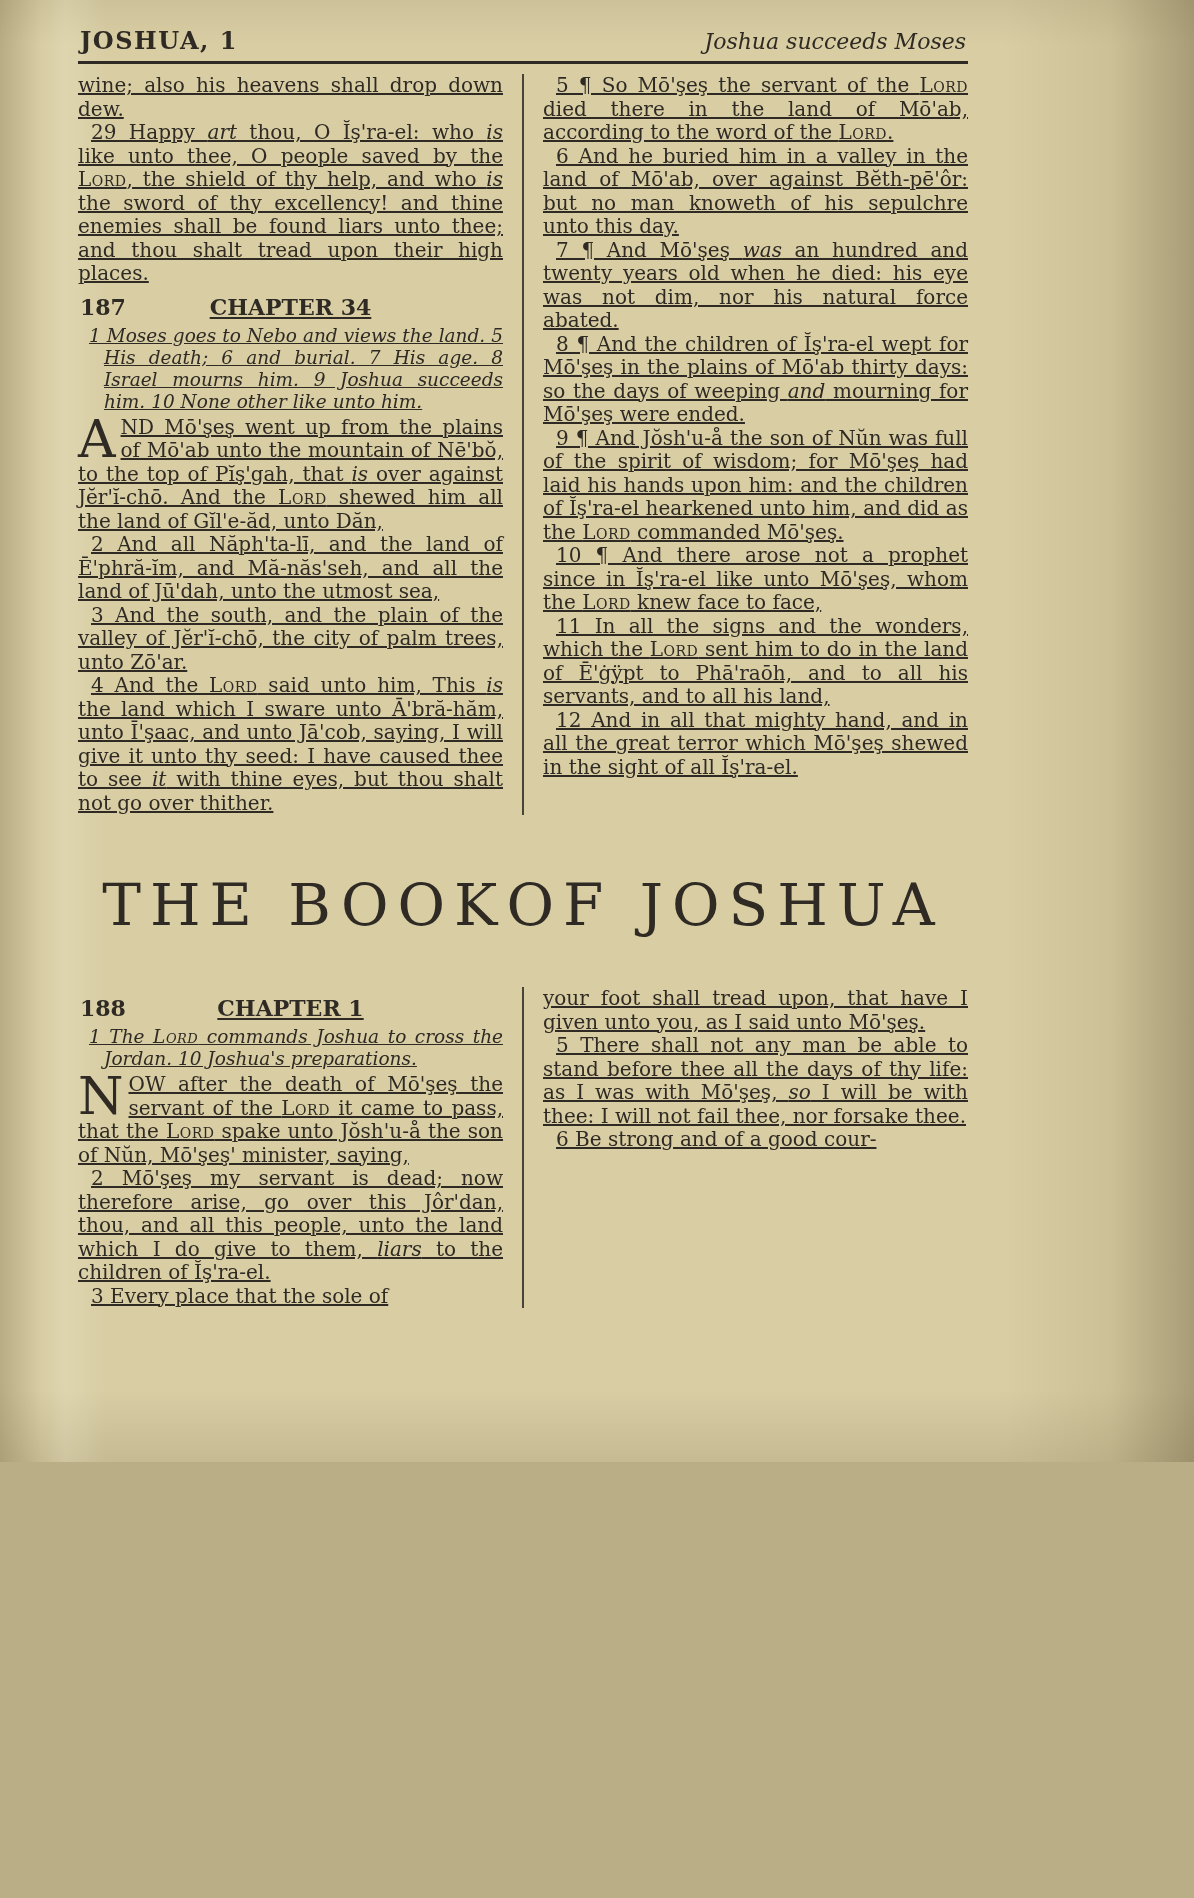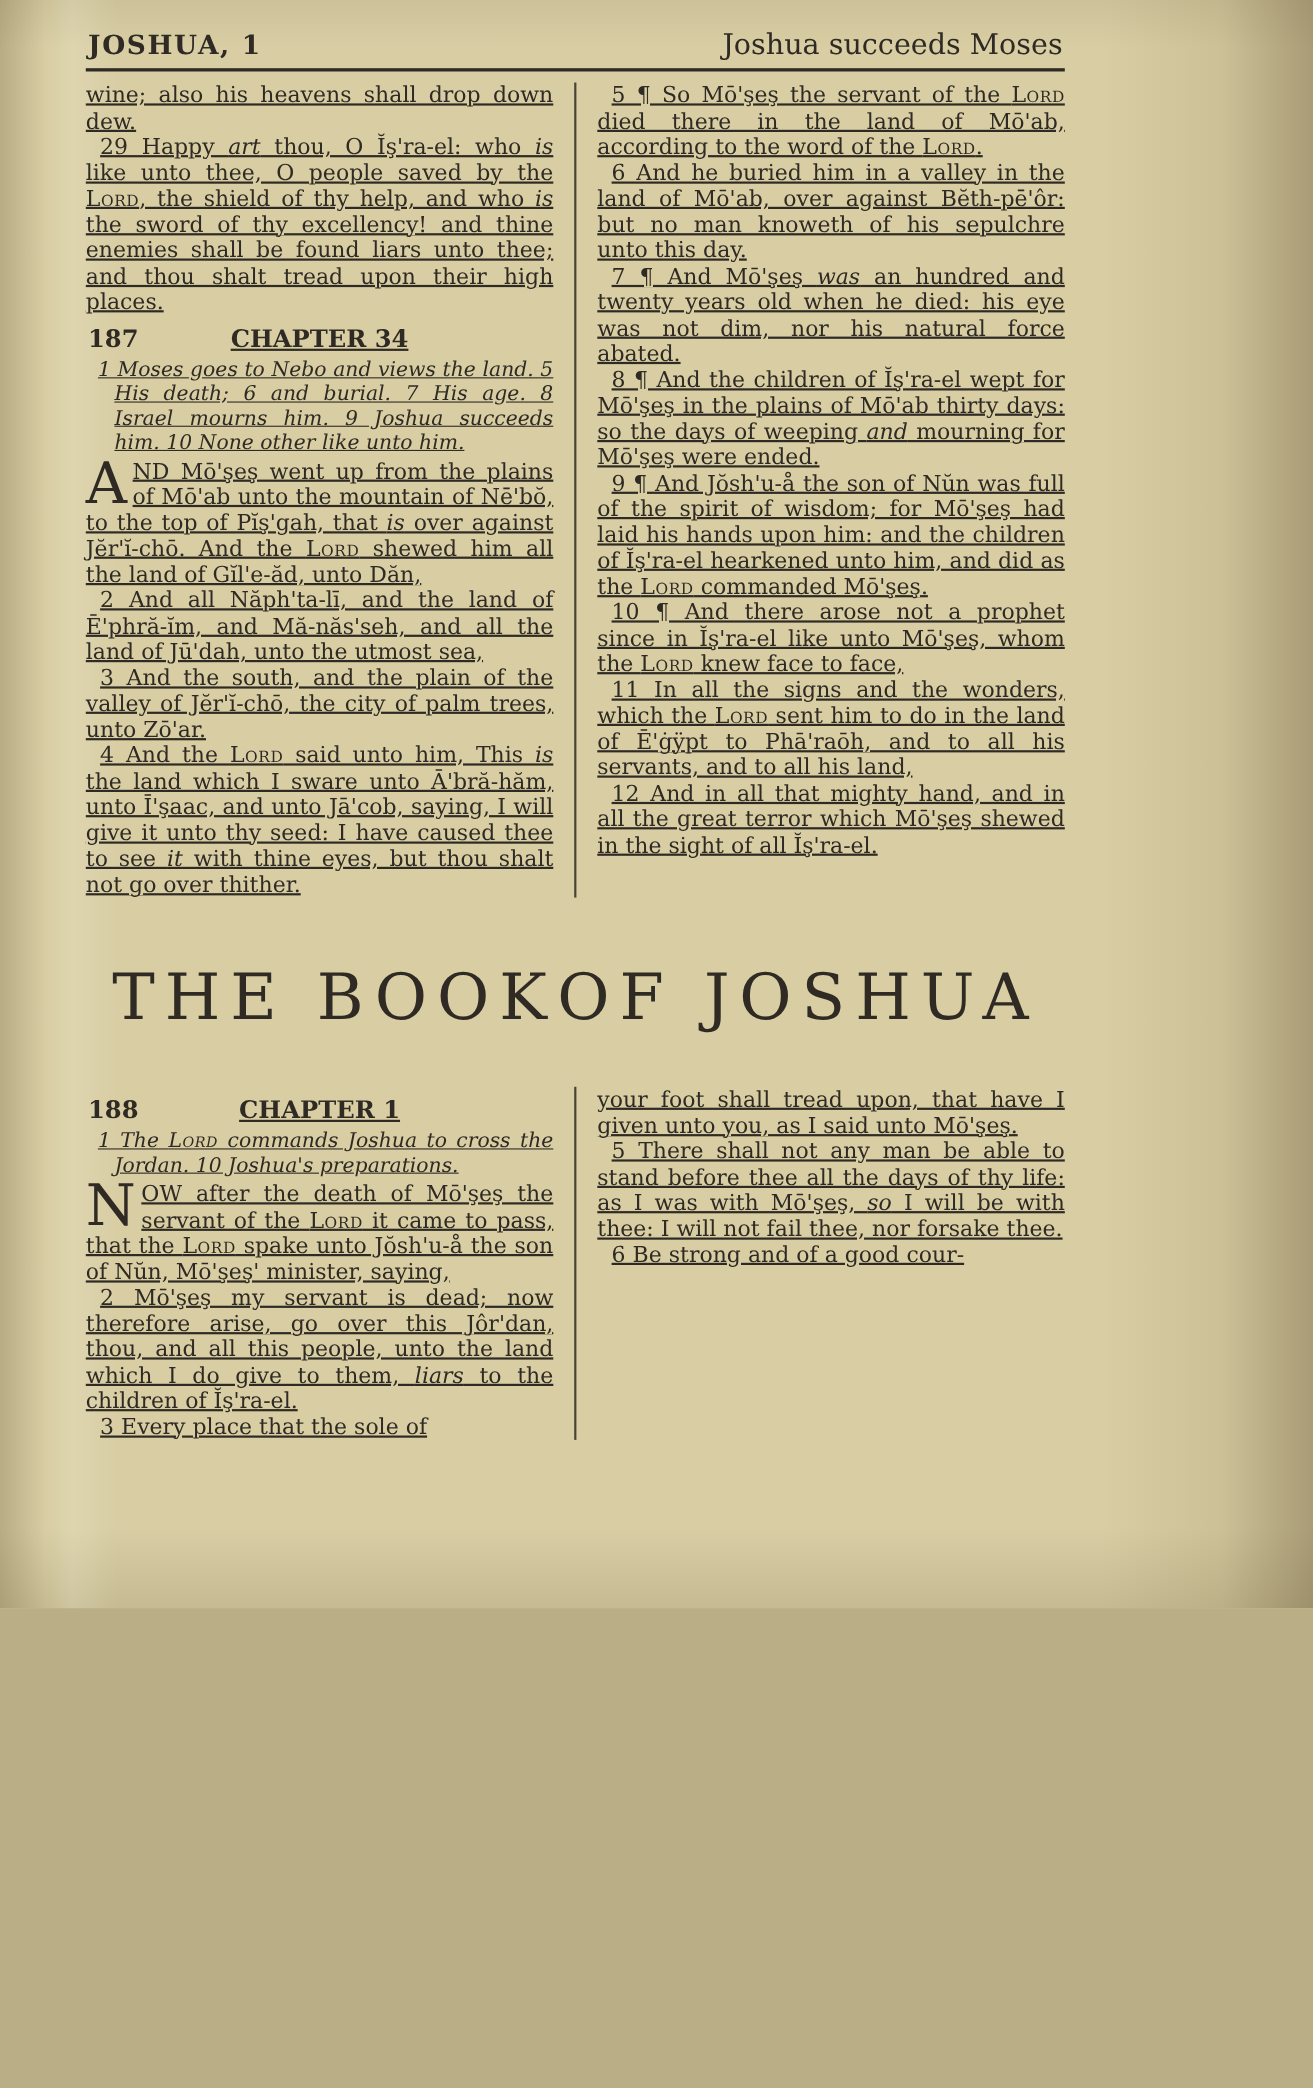--- a/index.html
+++ b/index.html
@@ -40,21 +40,22 @@
     justify-content:space-between;
     align-items:baseline;
     padding:0 2px;
   }
   .header-left{
     font-weight:bold;
     font-size:24px;
     letter-spacing:1.5px;
   }
   .header-right{
-    font-size:26px;
+    font-style:italic;
+    font-size:22px;
   }
   .header-rule{
     border:0;
     border-top:3px solid var(--ink);
     margin:6px 0 0 0;
   }
   
   .two-col{
     display:flex;
     margin-top:10px;
@@ -94,21 +95,21 @@
   p.dropcap-para .initial{
     float:left;
     font-size:52px;
     line-height:42px;
     padding:2px 5px 0 0;
   }
   .sc{font-variant:small-caps; letter-spacing:.5px;}
   
   .book-title{
     display:flex;
-    justify-content:space-between;
+    justify-content:center;
     align-items:baseline;
     padding:0 24px;
     margin:56px 0 48px 0;
     font-size:58px;
     letter-spacing:9px;
     white-space:nowrap;
   }
   
   .page-number{
     text-align:center;

